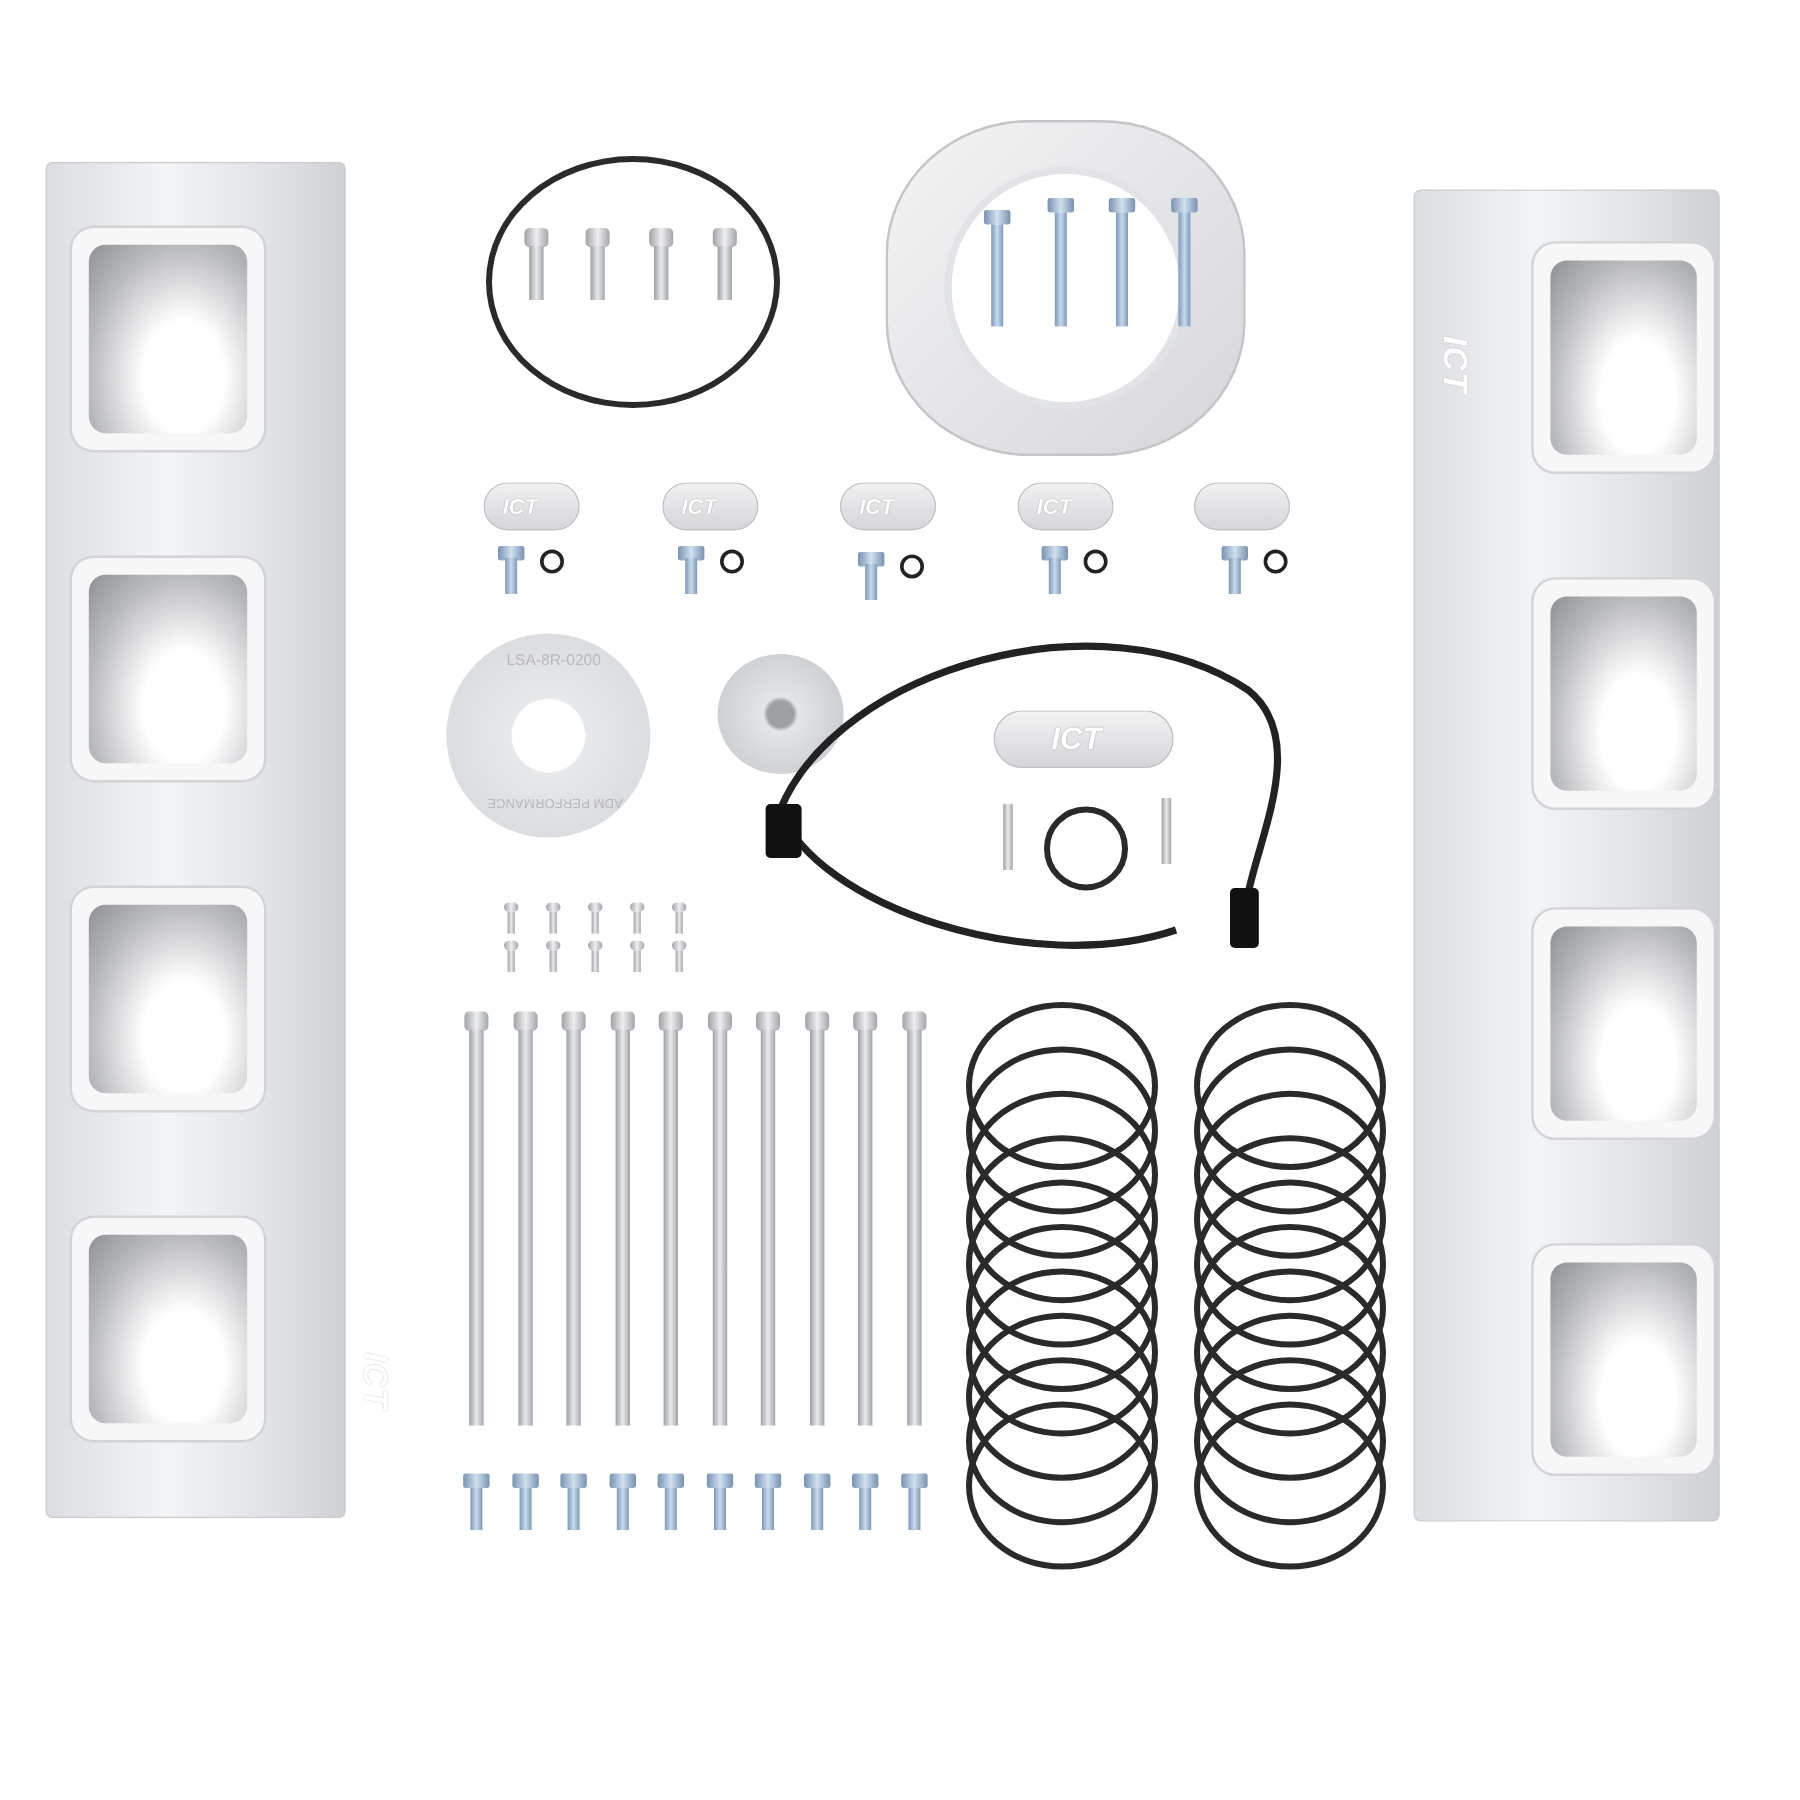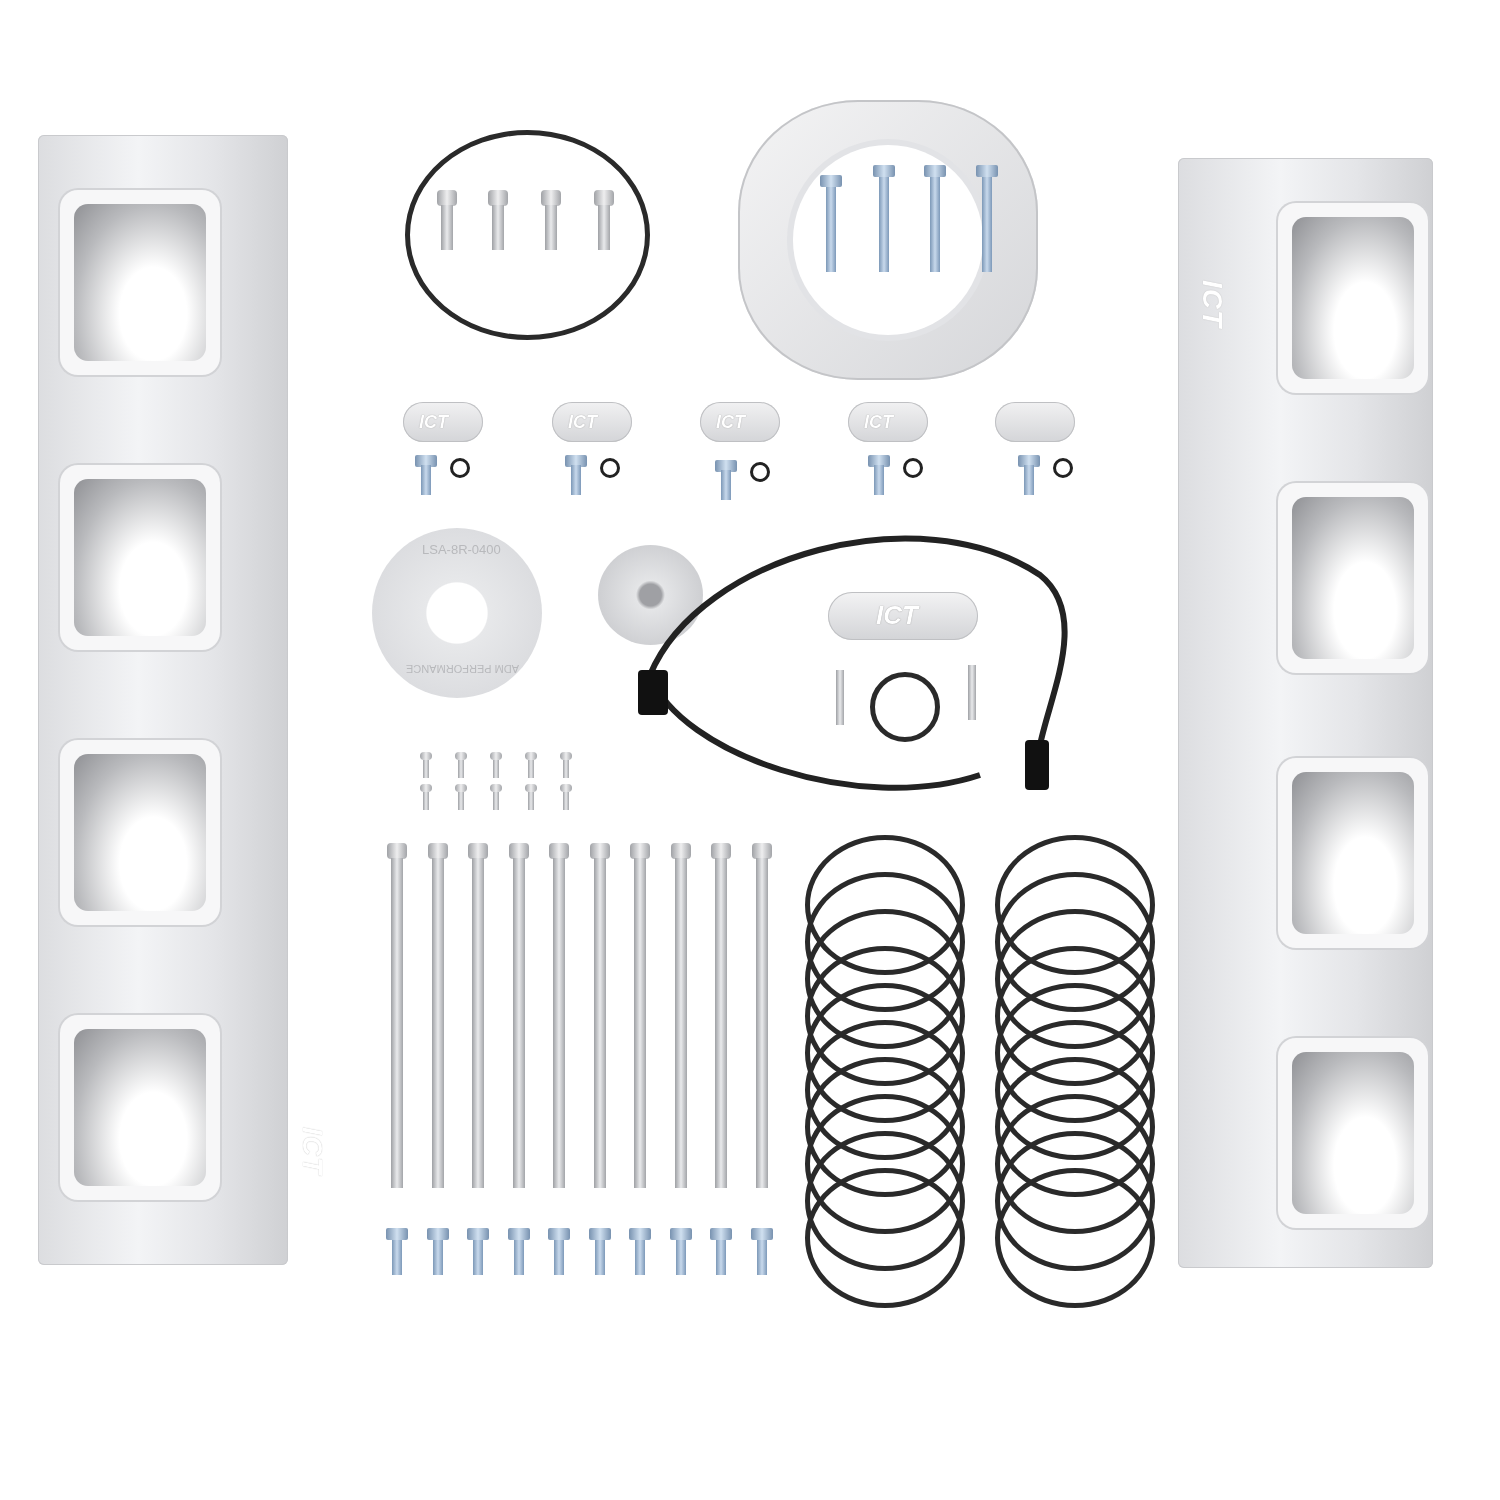--- a/index.html
+++ b/index.html
@@ -99,21 +99,21 @@
 <div class="blue-bolt" style="left:721px;top:470px;"></div>
 <div class="small-oring" style="left:750px;top:462px;"></div>
 <div class="blue-head" style="left:868px;top:455px;"></div>
 <div class="blue-bolt" style="left:874px;top:465px;"></div>
 <div class="small-oring" style="left:903px;top:458px;"></div>
 <div class="blue-head" style="left:1018px;top:455px;"></div>
 <div class="blue-bolt" style="left:1024px;top:465px;"></div>
 <div class="small-oring" style="left:1053px;top:458px;"></div>
 
 <div class="abs" style="left:372px;top:528px;width:170px;height:170px;border-radius:50%;background:radial-gradient(circle,#ffffff 25%,#e7e8ea 26%,#dcdde0 70%,#c3c4c7);">
-  <div style="position:absolute;left:50px;top:14px;font-size:13px;color:#b8b9bc;">LSA-8R-0400</div>
+  <div style="position:absolute;left:50px;top:14px;font-size:13px;color:#b8b9bc;">LSA-8R-0200</div>
   <div style="position:absolute;left:34px;top:135px;font-size:11px;color:#b8b9bc;transform:rotate(180deg);">ADM PERFORMANCE</div>
 </div>
 
 <div class="abs" style="left:598px;top:545px;width:105px;height:100px;border-radius:50%;background:radial-gradient(circle,#9fa0a4 15%,#e4e5e7 20%,#cfd0d3 70%);"></div>
 
 <svg class="abs" style="left:620px;top:515px;" width="500" height="320" viewBox="0 0 500 320">
   <path d="M30 160 C 80 40, 300 -20, 420 60 C 470 100, 430 180, 420 230" stroke="#222" stroke-width="6" fill="none"></path>
   <path d="M30 160 C 60 240, 240 300, 360 260" stroke="#222" stroke-width="6" fill="none"></path>
   <rect x="18" y="155" width="30" height="45" fill="#111" rx="4"></rect>
   <rect x="405" y="225" width="24" height="50" fill="#111" rx="4"></rect>

